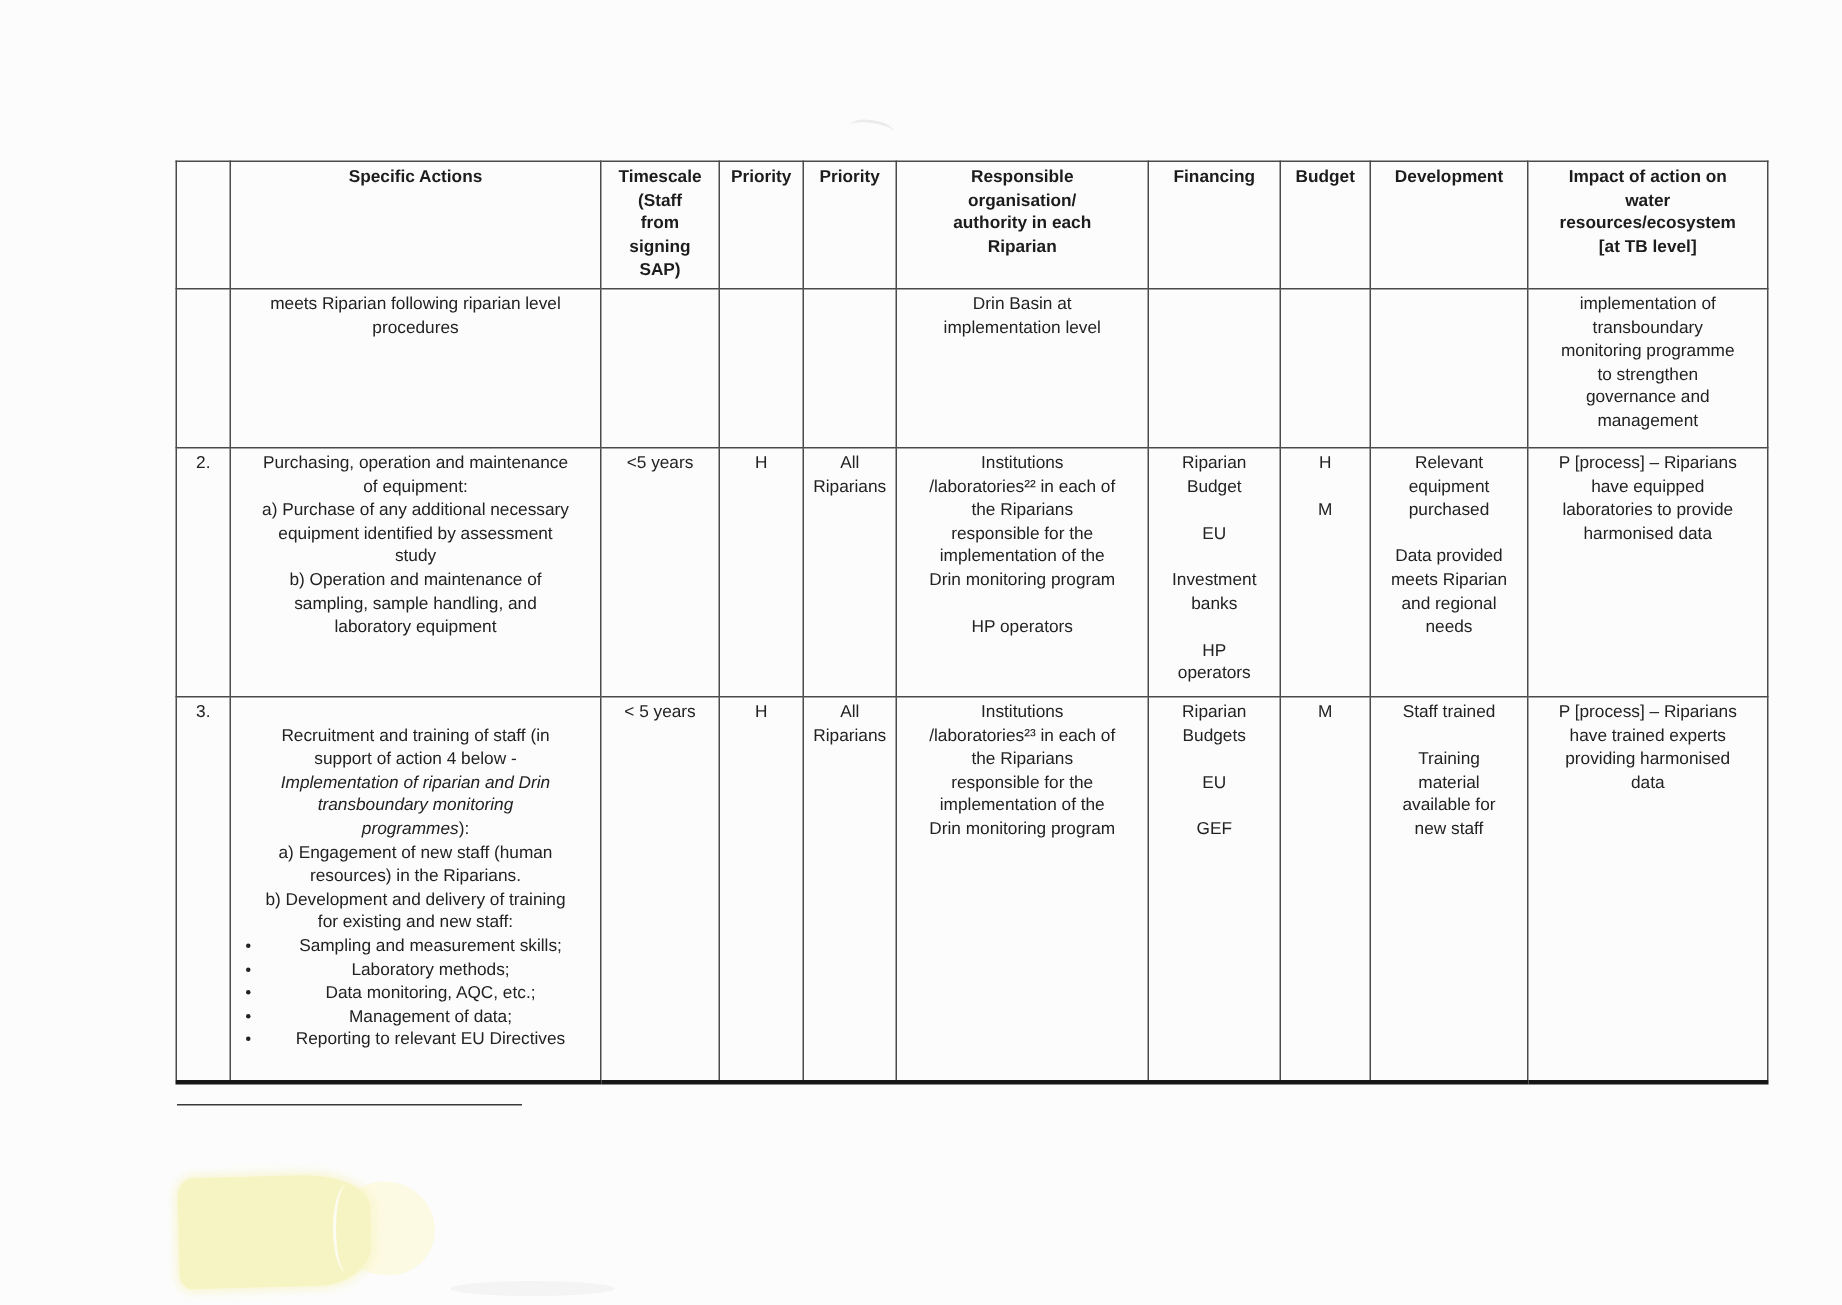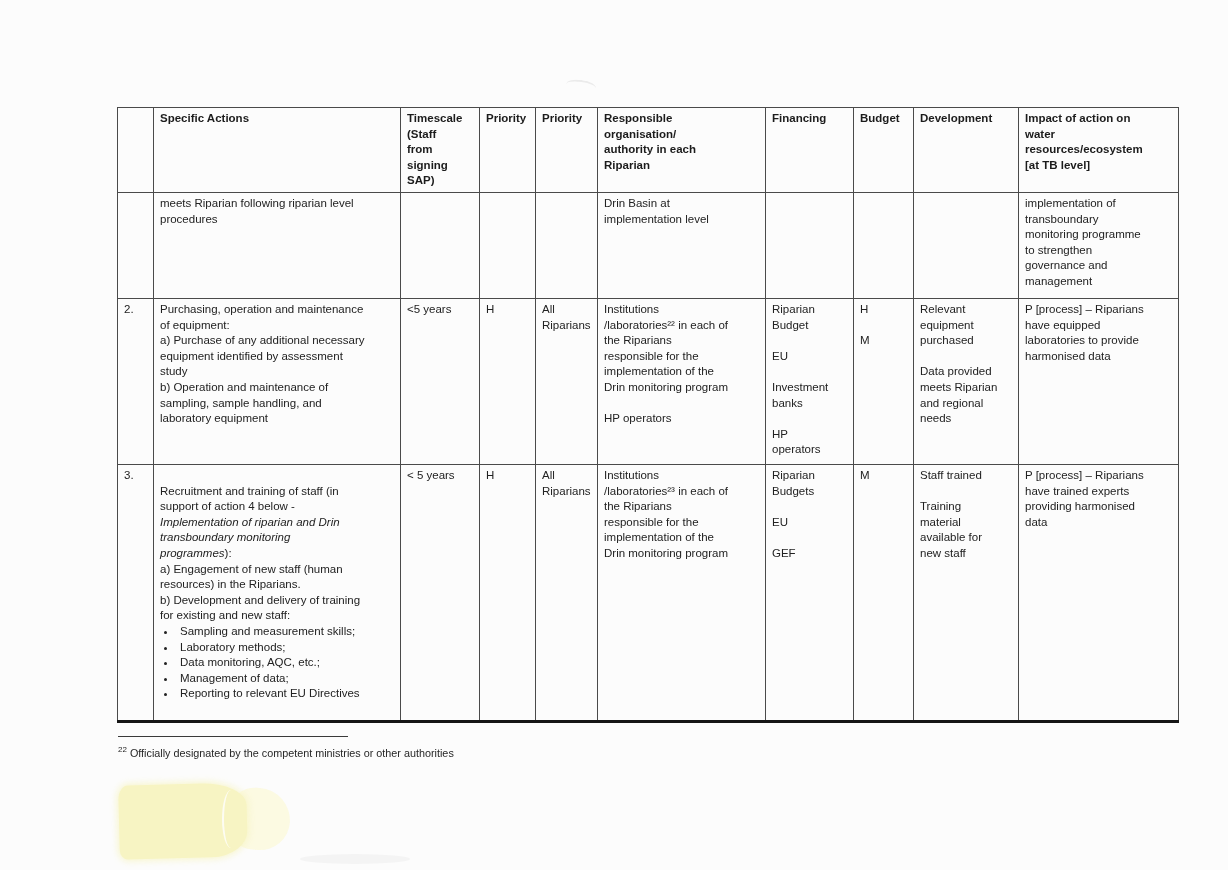--- a/index.html
+++ b/index.html
@@ -20,21 +20,21 @@
     left: 117px;
     top: 107px;
     width: 1061px;
     border-collapse: collapse;
     table-layout: fixed;
   }
   .doc-table th,
   .doc-table td {
     border: 1px solid #4a4a4a;
     vertical-align: top;
-    text-align: left;
+    text-align: center;
     padding: 3px 6px;
     font-size: 11.5px;
     line-height: 15.6px;
     color: #222222;
     white-space: pre-line;
     overflow: hidden;
     font-weight: normal;
     margin-top: 19px;
   }
   .doc-table th { font-weight: bold; color: #1c1c1c; }
@@ -287,21 +287,20 @@
 have trained experts
 providing harmonised
 data</td>
     </tr>
   </tbody>
 </table>
 
 <div class="footnote-rule"></div>
 
 <div class="footnotes">
-  <div><sup>22</sup><span>Officially designated by the competent ministries or other authorities</span></div>
 </div>
 
 <div class="highlight-tail"></div>
 <div class="highlight-note"></div>
 <div class="highlight-crease"></div>
 
 <div class="scan-mark"></div>
 <div class="scan-smudge"></div>
 
 </body></html>

